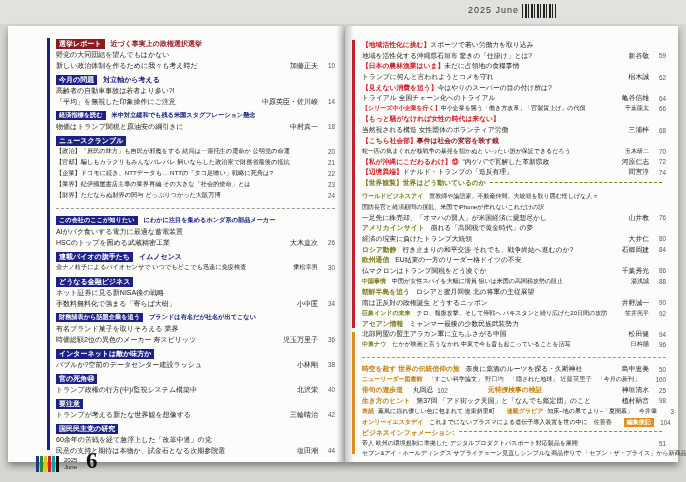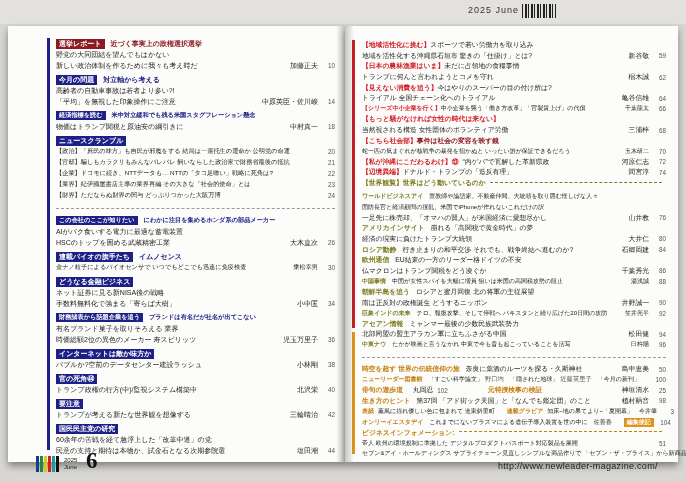--- a/index.html
+++ b/index.html
@@ -435,14 +435,13 @@
       <i style="background: rgb(232, 192, 32);"></i>
       <i style="background: rgb(204, 34, 34);"></i>
       <i style="background: rgb(20, 160, 160);"></i>
       <i style="background: rgb(17, 17, 17);"></i>
     </div>
   <div class="logo-ym">
     <div>2025</div>
     <div>June</div>
   </div>
   <div class="logo-num">6</div>
-  <div class="url">http://www.newleader-magazine.com/</div>
 </div>
 
 </body></html>

